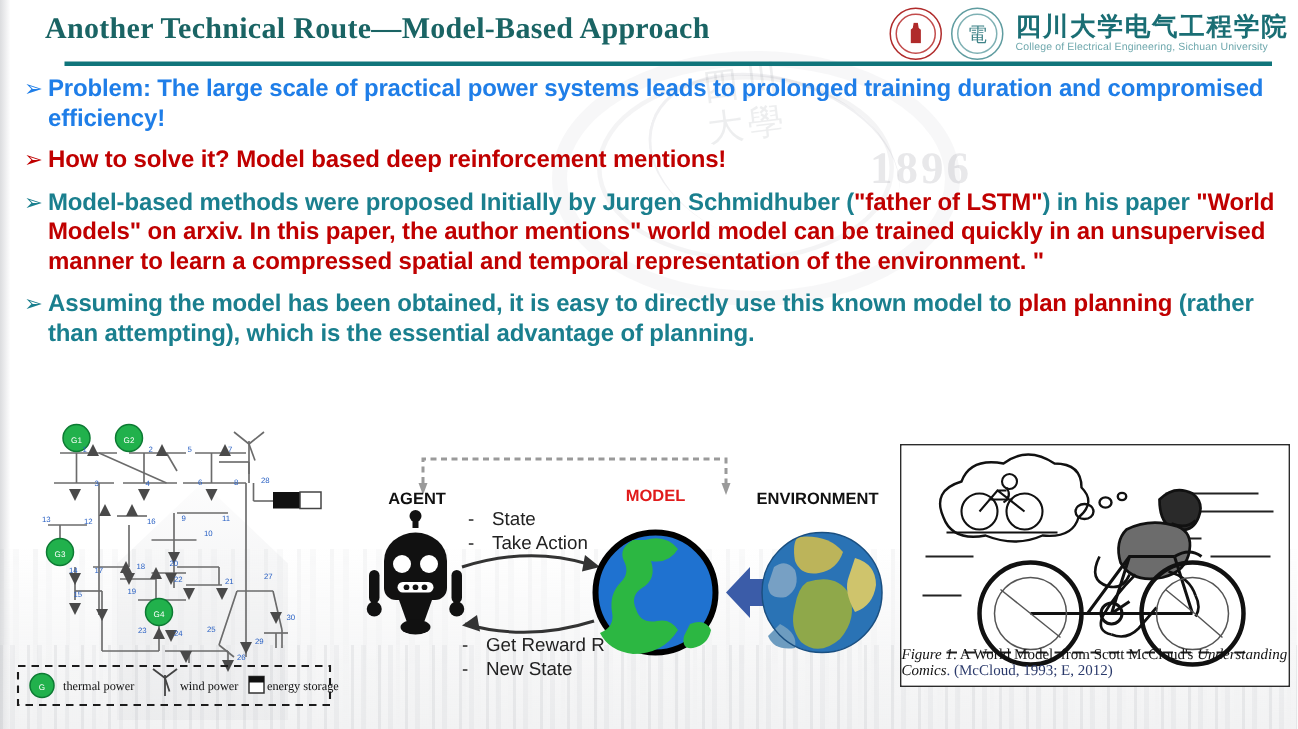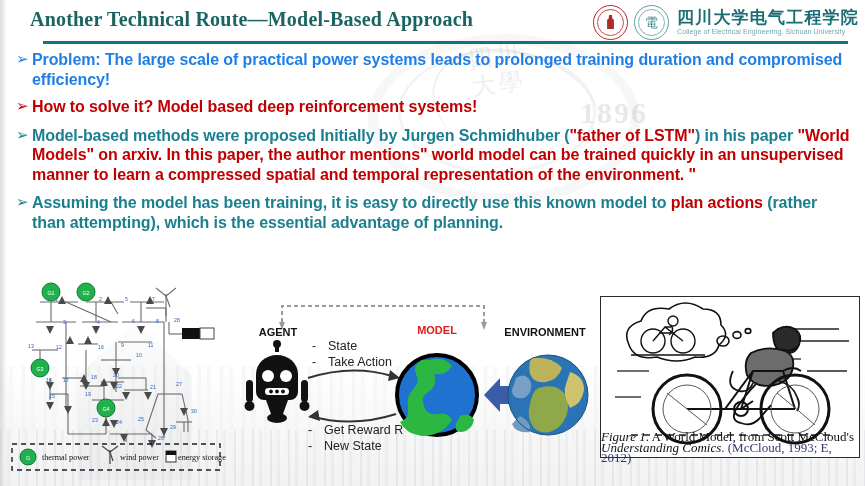--- a/index.html
+++ b/index.html
@@ -139,21 +139,21 @@
   .b2{margin-bottom:9px;}
   .b3{margin-bottom:9px;}
 
   
   .fig-power{position:absolute;left:6px;top:282px;width:222px;height:198px;}
   .fig-rl{position:absolute;left:232px;top:292px;width:360px;height:170px;}
   .fig-bike{position:absolute;left:600px;top:296px;width:258px;height:160px;
             border:1px solid #2b2b2b;background:#fff;}
   .bike-cap{
     position:absolute;left:601px;top:432px;width:258px;
-    font-family:"Liberation Serif", serif;font-size:13px;line-height:10.6px;color:#111;
+    font-family:"Liberation Serif", serif;font-size:10px;line-height:10.6px;color:#111;
   }
   .bike-cap i{font-style:italic;}
   .bike-cap .ref{color:#2b3a6b;}
 </style>
 </head>
 <body>
 
 <div class="slide">
 
   <div class="wm-left-edge"></div>
@@ -184,31 +184,31 @@
 
   <div class="bullets">
 
     <div class="bullet b1">
       <span class="marker c-blue">➢</span>
       <span class="btext"><span class="c-blue">Problem: The large scale of practical power systems leads to prolonged training duration and compromised efficiency!</span></span>
     </div>
 
     <div class="bullet b2">
       <span class="marker c-red">➢</span>
-      <span class="btext"><span class="c-red">How to solve it?   Model based deep reinforcement systems!</span></span>
+      <span class="btext"><span class="c-red">How to solve it?   Model based deep reinforcement mentions!</span></span>
     </div>
 
     <div class="bullet b3">
       <span class="marker c-teal">➢</span>
       <span class="btext"><span class="c-teal">Model-based methods were proposed Initially by Jurgen Schmidhuber (</span><span class="c-red">"father of LSTM"</span><span class="c-teal">) in his paper </span><span class="c-red">"World Models" on arxiv. In this paper, the author mentions"  world model can be trained quickly in an unsupervised manner to learn a compressed spatial and temporal representation of the environment.   "</span></span>
     </div>
 
     <div class="bullet">
       <span class="marker c-teal">➢</span>
-      <span class="btext"><span class="c-teal">Assuming the model has been training, it is easy to directly use this known model to </span><span class="c-red">plan actions</span><span class="c-teal"> (rather than attempting), which is the essential advantage of planning.</span></span>
+      <span class="btext"><span class="c-teal">Assuming the model has been obtained, it is easy to directly use this known model to </span><span class="c-red">plan planning</span><span class="c-teal"> (rather than attempting), which is the essential advantage of planning.</span></span>
     </div>
 
   </div>
 
   <svg class="fig-power" viewBox="0 0 222 198">
     <g stroke="#6b6b6b" stroke-width="1.1" fill="none">
 
       <line x1="34" y1="20" x2="72" y2="20"></line>
       <line x1="80" y1="20" x2="118" y2="20"></line>
       <line x1="124" y1="20" x2="158" y2="20"></line>

